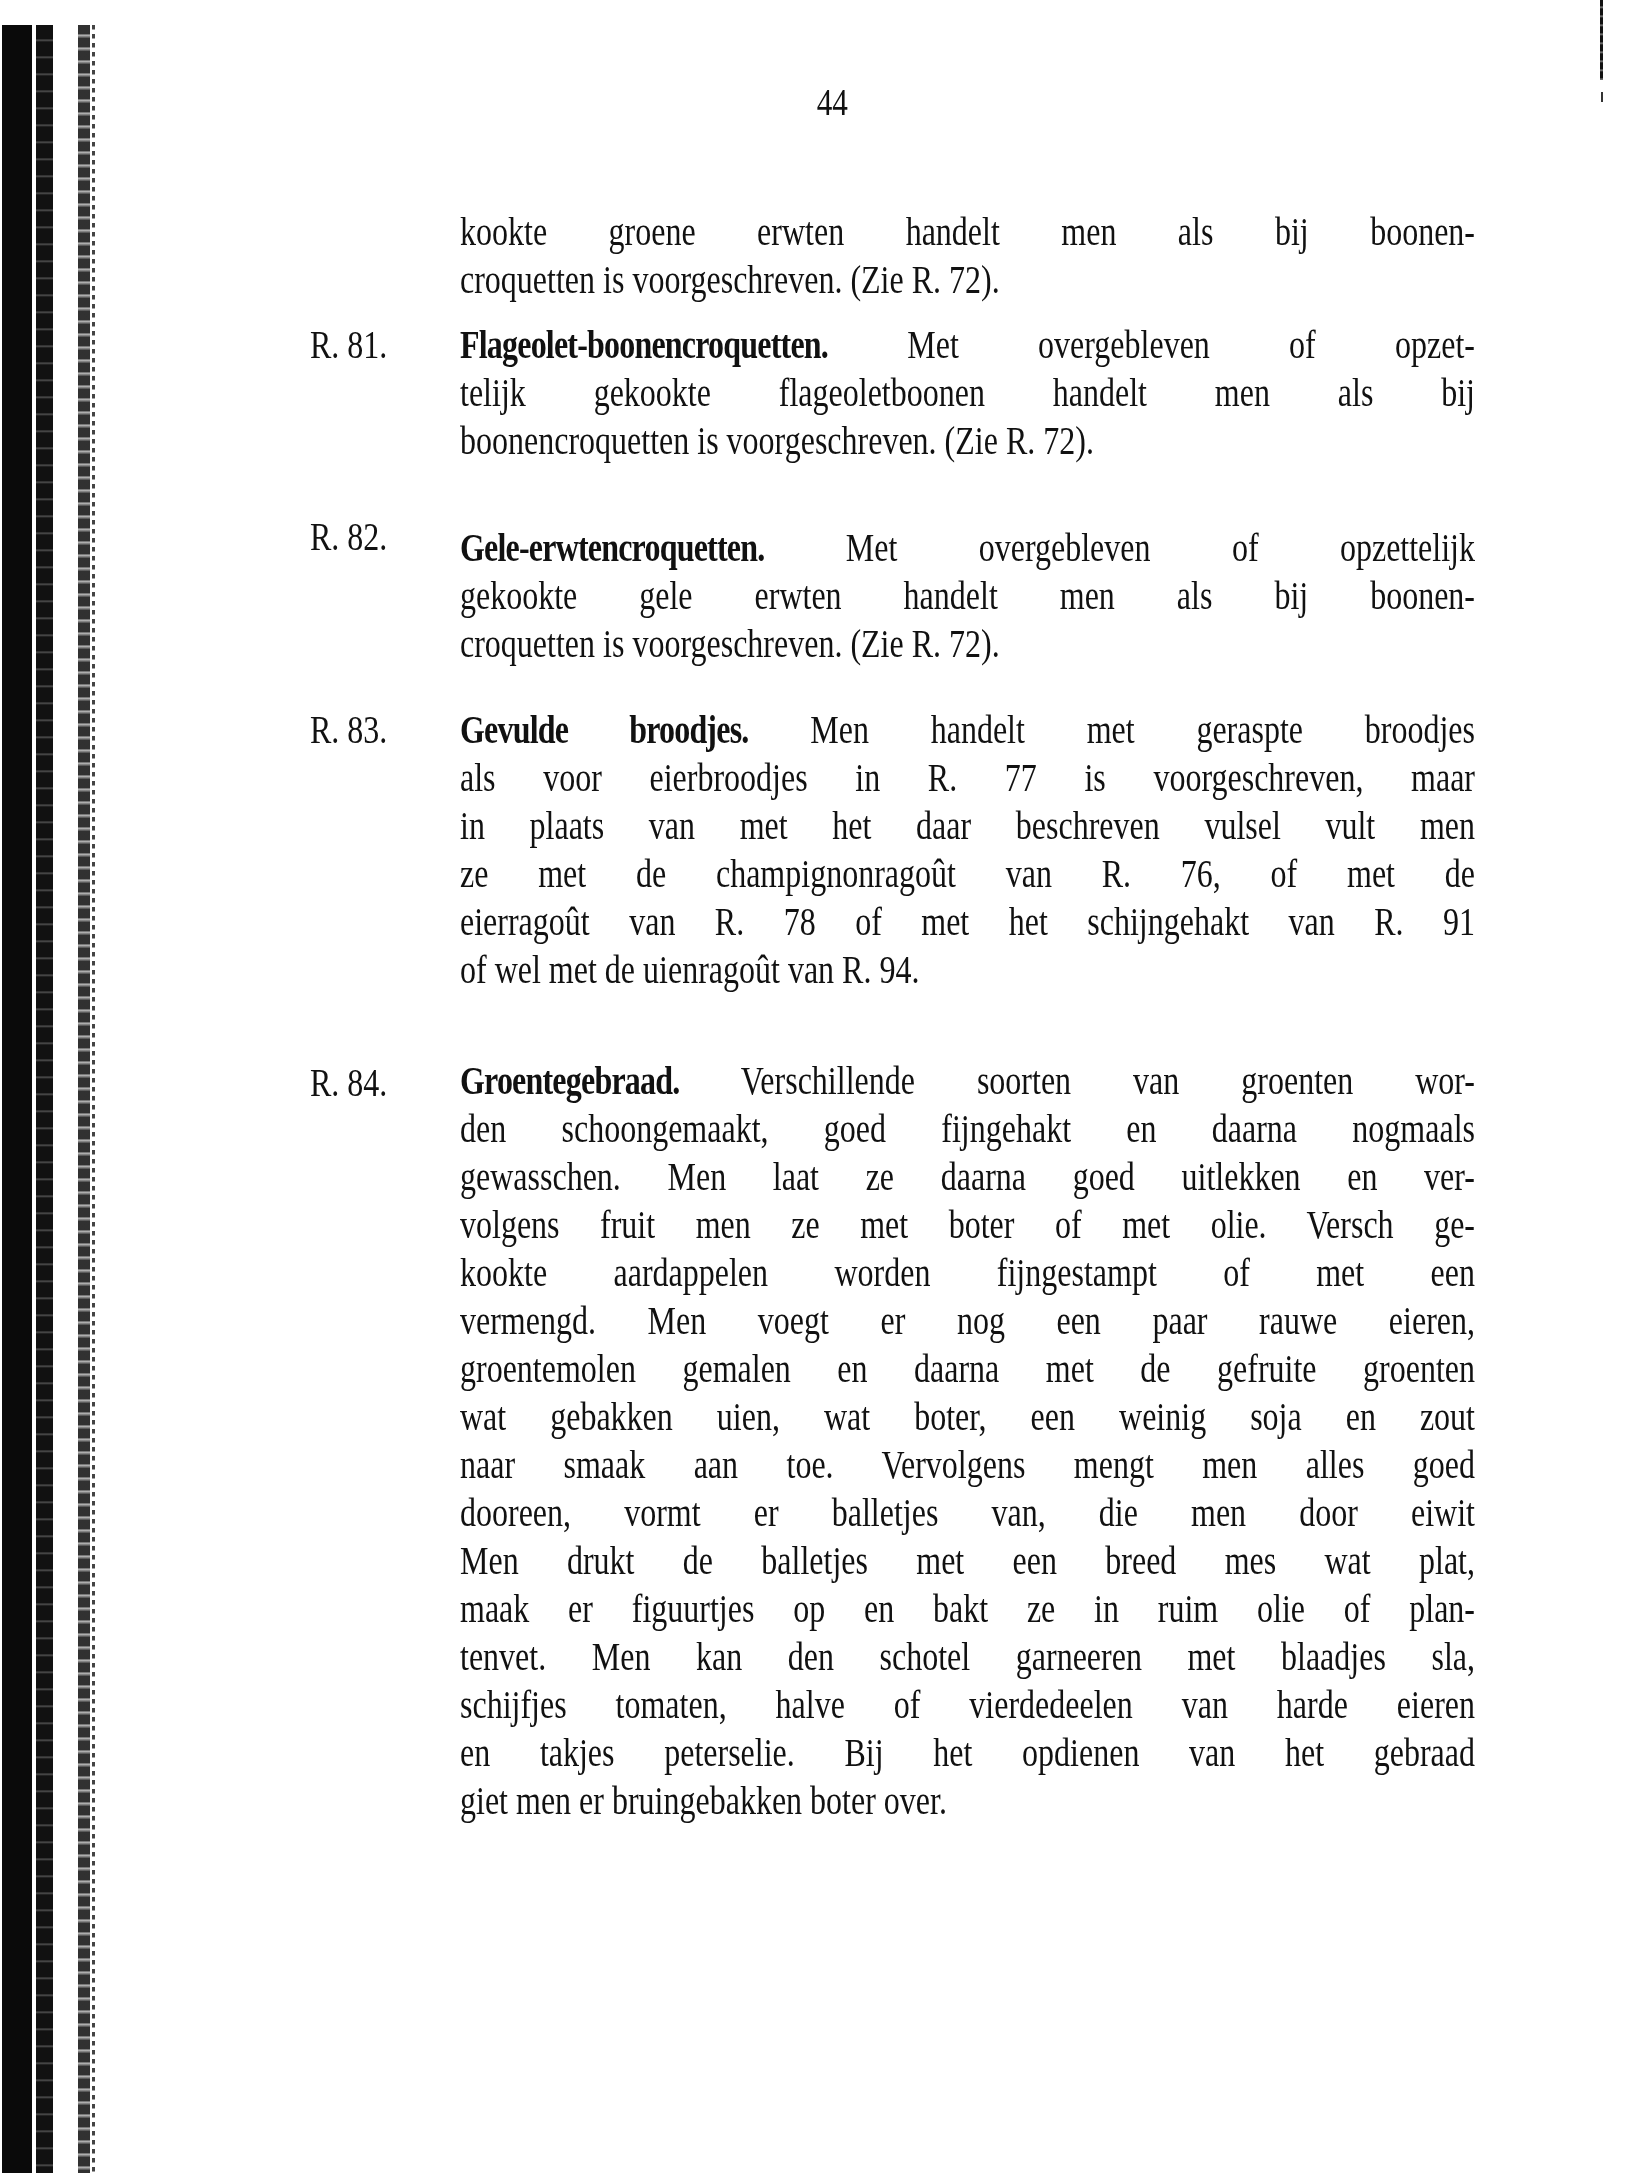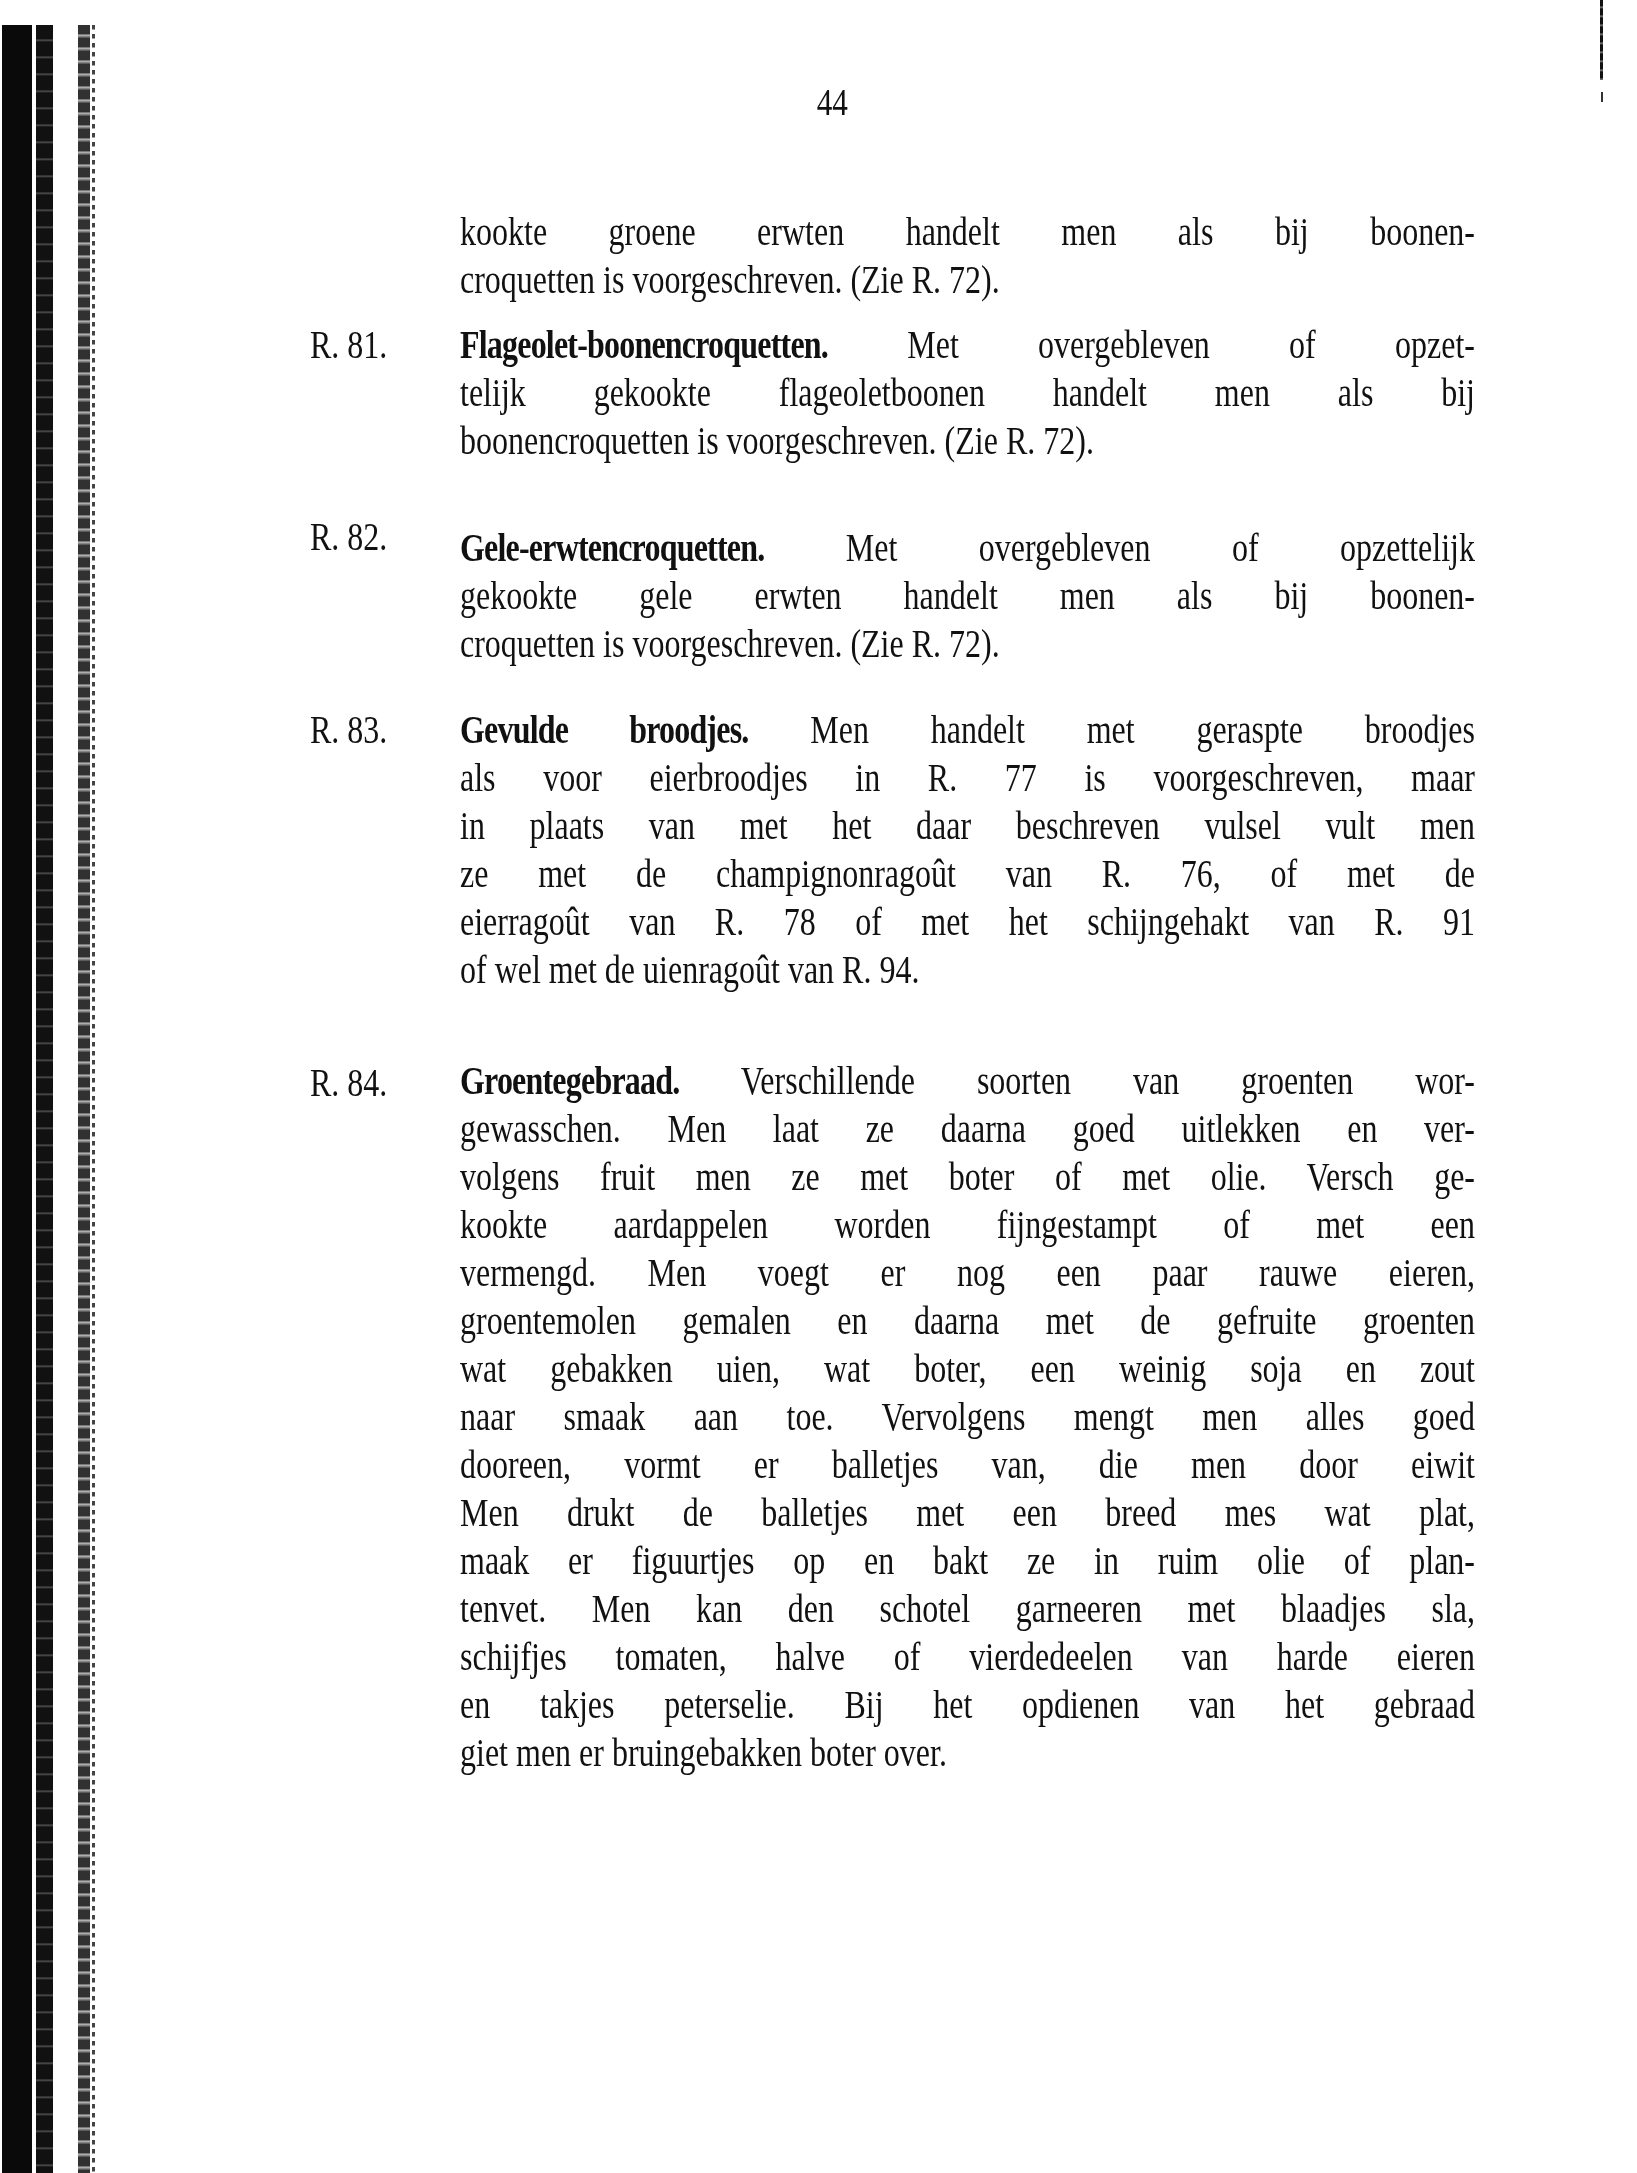--- a/index.html
+++ b/index.html
@@ -151,20 +151,21 @@
   <div class="line"><span class="cond">als voor eierbroodjes in R. 77 is voorgeschreven, maar</span></div>
   <div class="line"><span class="cond">in plaats van met het daar beschreven vulsel vult men</span></div>
   <div class="line"><span class="cond">ze met de champignonragoût van R. 76, of met de</span></div>
   <div class="line"><span class="cond">eierragoût van R. 78 of met het schijngehakt van R. 91</span></div>
   <div class="line last"><span class="cond">of wel met de uienragoût van R. 94.</span></div>
 </div>
 
 <div class="label" style="top:1059px;">R. 84.</div>
 <div class="block" style="top:1057px;">
   <div class="line"><span class="cond"><b class="title-bold">Groentegebraad.</b><span> Verschillende soorten van groenten wor-</span></span></div>
+  <div class="line"><span class="cond">den schoongemaakt, goed fijngehakt en daarna nogmaals</span></div>
   <div class="line"><span class="cond">gewasschen. Men laat ze daarna goed uitlekken en ver-</span></div>
   <div class="line"><span class="cond">volgens fruit men ze met boter of met olie. Versch ge-</span></div>
   <div class="line"><span class="cond">kookte aardappelen worden fijngestampt of met een</span></div>
   <div class="line"><span class="cond">vermengd. Men voegt er nog een paar rauwe eieren,</span></div>
   <div class="line"><span class="cond">groentemolen gemalen en daarna met de gefruite groenten</span></div>
   <div class="line"><span class="cond">wat gebakken uien, wat boter, een weinig soja en zout</span></div>
   <div class="line"><span class="cond">naar smaak aan toe. Vervolgens mengt men alles goed</span></div>
   <div class="line"><span class="cond">dooreen, vormt er balletjes van, die men door eiwit</span></div>
   <div class="line"><span class="cond">Men drukt de balletjes met een breed mes wat plat,</span></div>
   <div class="line"><span class="cond">maak er figuurtjes op en bakt ze in ruim olie of plan-</span></div>

